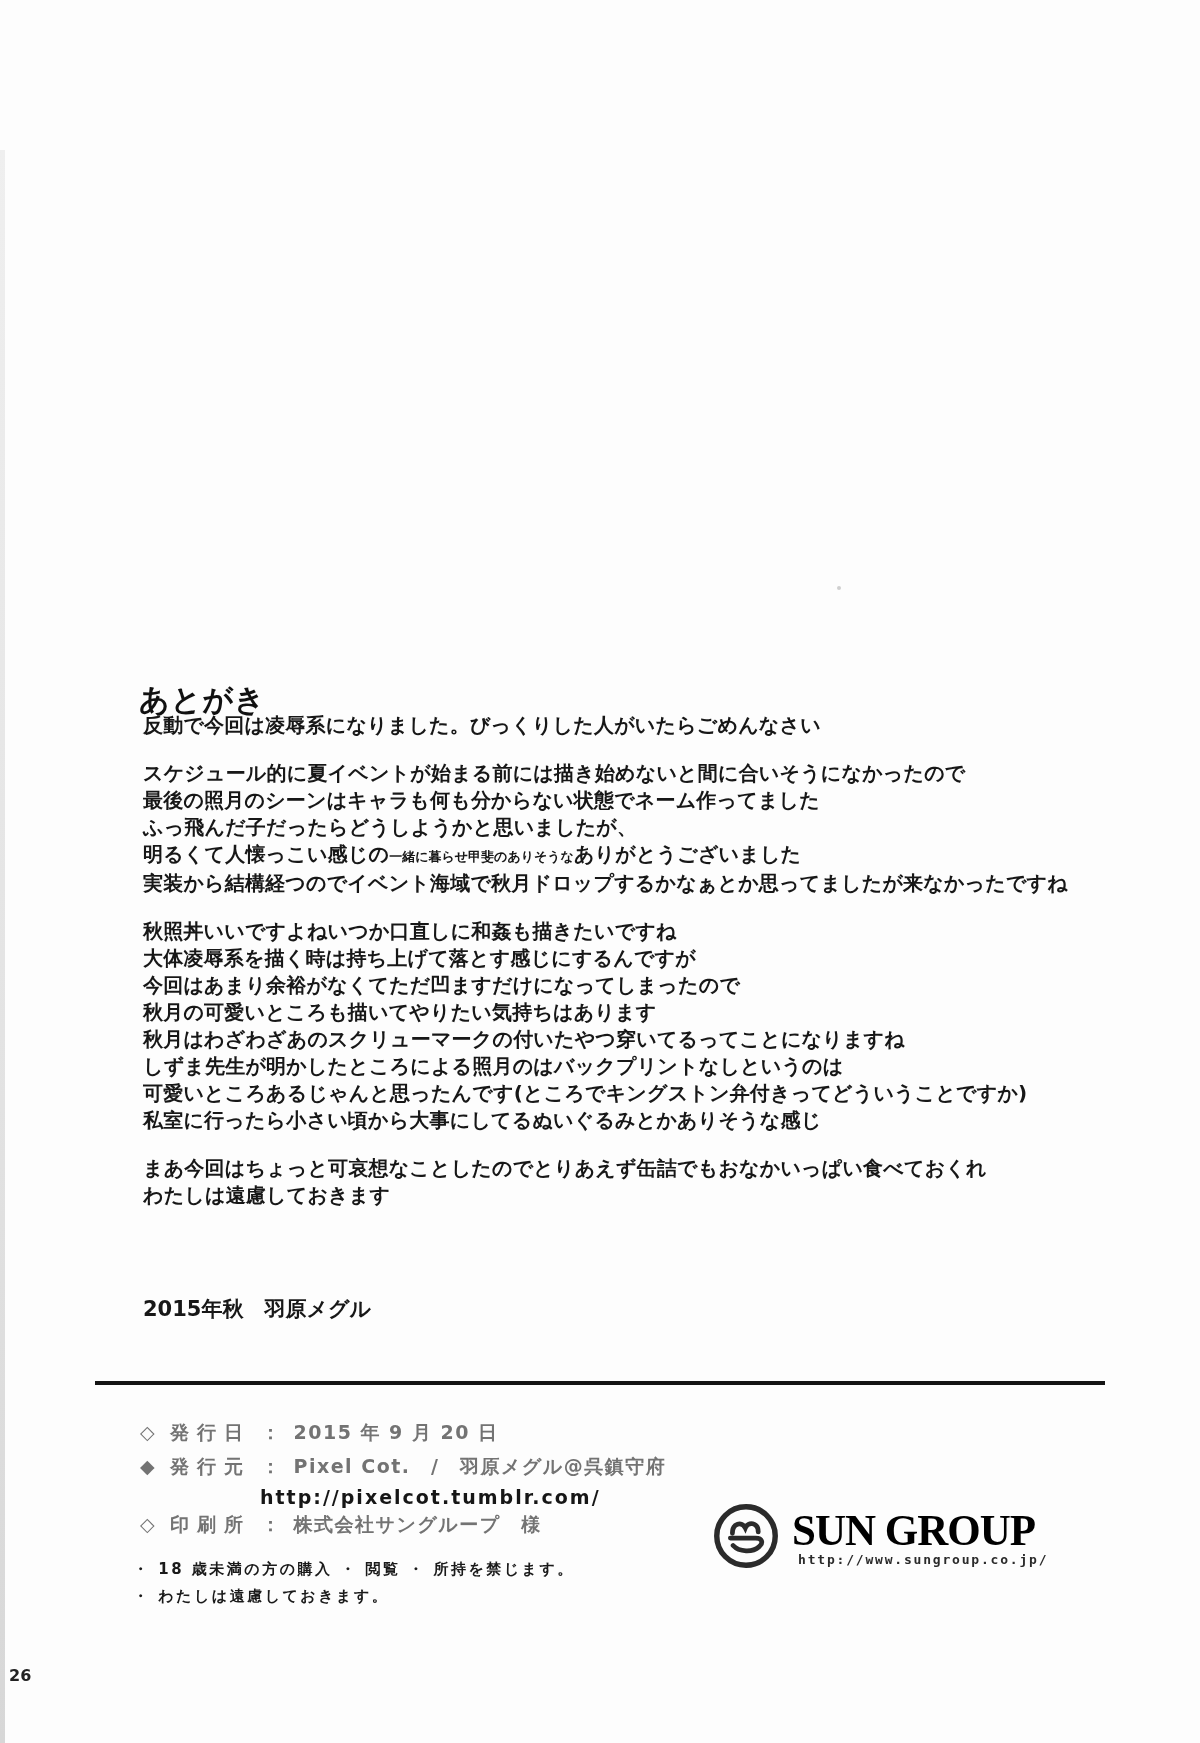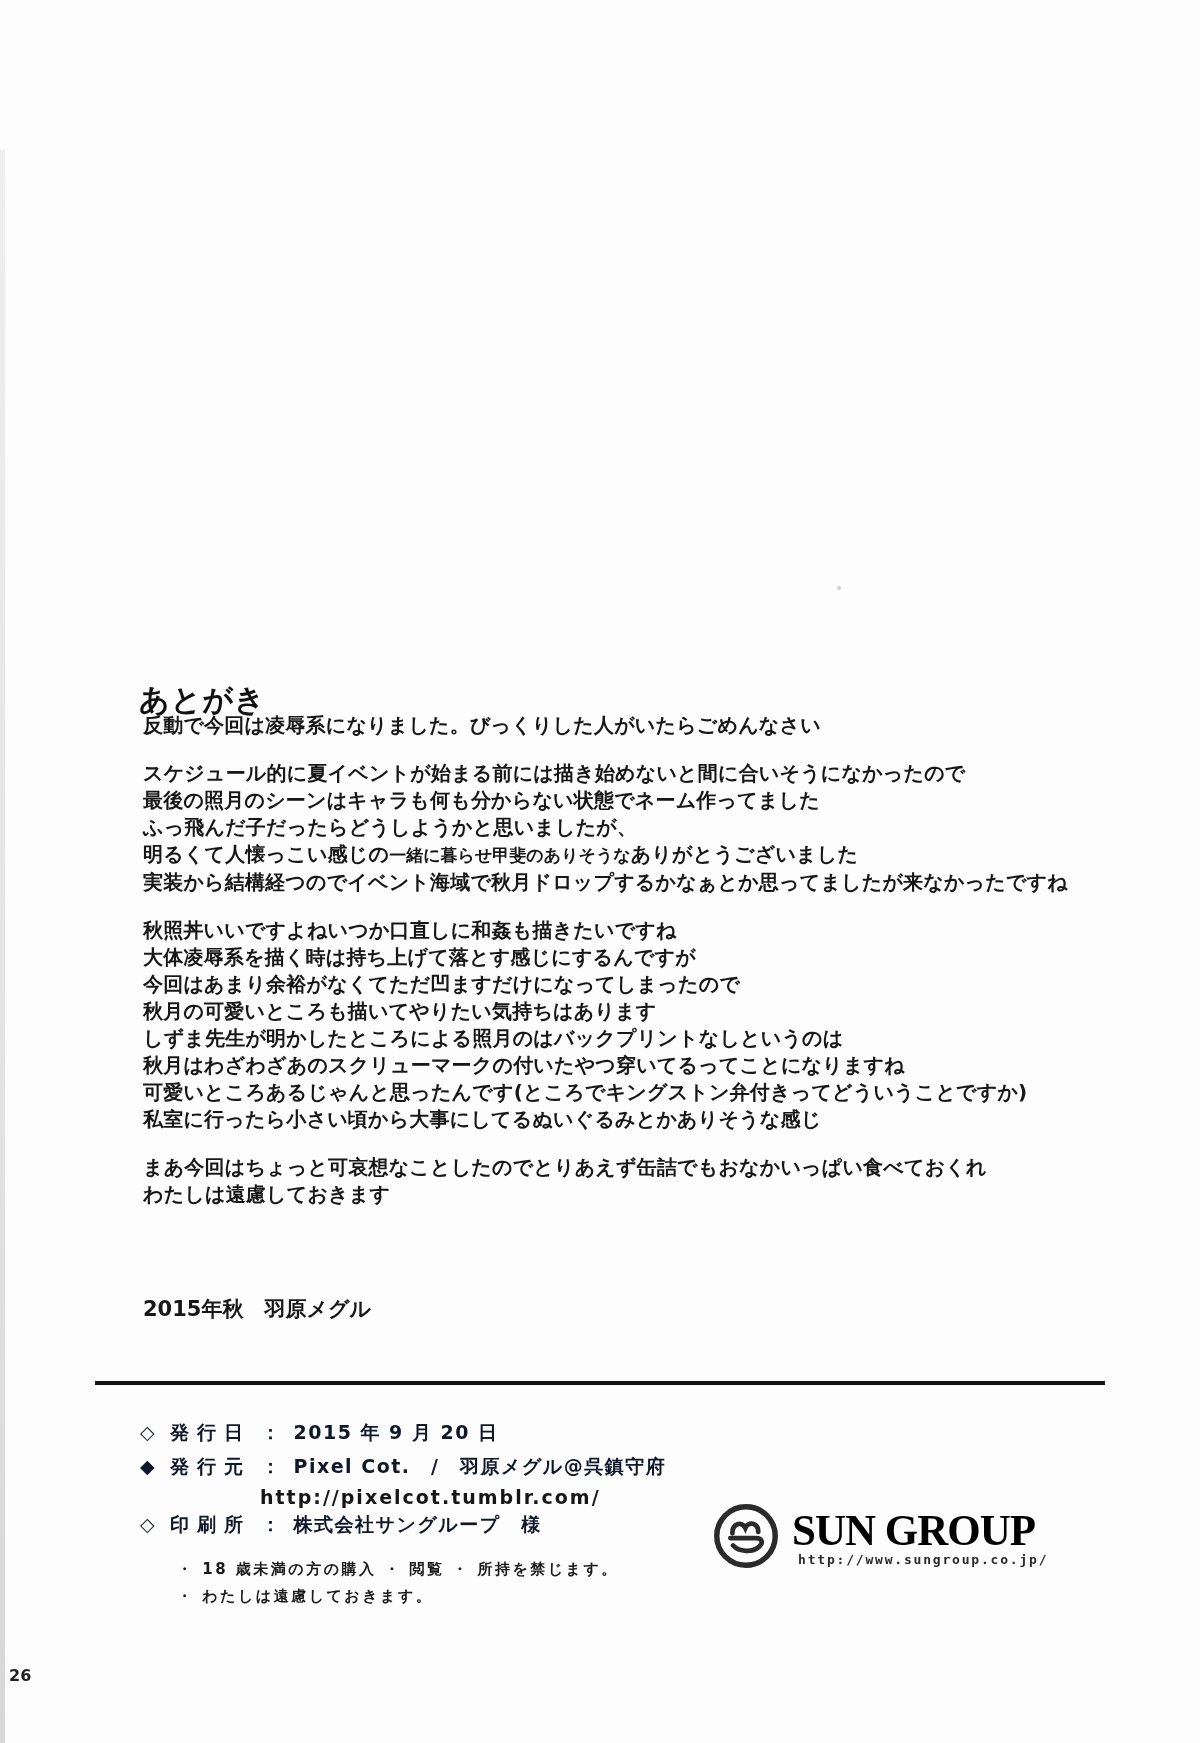--- a/index.html
+++ b/index.html
@@ -33,50 +33,50 @@
   .body-text{
     position:absolute;left:143px;top:712px;width:950px;
   }
   .body-text p{
     margin:0 0 21px 0;
     font-size:20px;font-weight:700;line-height:27px;color:#171717;
     letter-spacing:0.2px;
   }
   .line{display:block;white-space:nowrap;}
   .small-note{
-    font-size:17px;font-weight:700;letter-spacing:0;
+    font-size:13px;font-weight:700;letter-spacing:0;
     vertical-align:baseline;
   }
   .signature{
     position:absolute;left:143px;top:1295px;
     font-size:21px;font-weight:700;color:#171717;
   }
   
   .rule{
     position:absolute;left:95px;top:1381px;width:1010px;height:4px;
     background:#141414;
   }
   
   .col-row{
     position:absolute;left:140px;
-    font-size:19px;font-weight:700;color:#0f172a;
+    font-size:19px;font-weight:700;color:#737373;
     white-space:nowrap;letter-spacing:1.5px;
   }
   .col-row .bullet{display:inline-block;width:30px;letter-spacing:0;}
   .col-row .label{letter-spacing:8px;margin-right:10px;}
   .col-row .sep{margin-right:12px;}
   .col-url{
     position:absolute;left:260px;
     font-size:19px;font-weight:700;color:#161616;
     letter-spacing:2px;white-space:nowrap;text-align:right;
   }
   .note-line{
     position:absolute;left:133px;
     font-size:15px;font-weight:700;color:#1a1a1a;
-    letter-spacing:2.5px;white-space:nowrap;margin-left:44px;
+    letter-spacing:2.5px;white-space:nowrap;
   }
   
   .sun-logo{
     position:absolute;left:712px;top:1500px;width:330px;height:76px;
   }
   .sun-mark{position:absolute;left:0;top:2px;width:68px;height:68px;}
   .sun-word{
     position:absolute;left:80px;top:6px;
     font-size:43px;font-weight:700;color:#000000;
     letter-spacing:-1px;white-space:nowrap;
@@ -114,22 +114,22 @@
       <span class="line">最後の照月のシーンはキャラも何も分からない状態でネーム作ってました</span>
       <span class="line">ふっ飛んだ子だったらどうしようかと思いましたが、</span>
       <span class="line"><span>明るくて人懐っこい感じの</span><span class="small-note">一緒に暮らせ甲斐のありそうな</span><span>ありがとうございました</span></span>
       <span class="line">実装から結構経つのでイベント海域で秋月ドロップするかなぁとか思ってましたが来なかったですね</span>
     </p>
     <p>
       <span class="line">秋照丼いいですよねいつか口直しに和姦も描きたいですね</span>
       <span class="line">大体凌辱系を描く時は持ち上げて落とす感じにするんですが</span>
       <span class="line">今回はあまり余裕がなくてただ凹ますだけになってしまったので</span>
       <span class="line">秋月の可愛いところも描いてやりたい気持ちはあります</span>
+      <span class="line">秋月はわざわざあのスクリューマークの付いたやつ穿いてるってことになりますね</span>
       <span class="line">しずま先生が明かしたところによる照月のはバックプリントなしというのは</span>
-      <span class="line">秋月はわざわざあのスクリューマークの付いたやつ穿いてるってことになりますね</span>
       <span class="line">可愛いところあるじゃんと思ったんです(ところでキングストン弁付きってどういうことですか)</span>
       <span class="line">私室に行ったら小さい頃から大事にしてるぬいぐるみとかありそうな感じ</span>
     </p>
     <p>
       <span class="line">まあ今回はちょっと可哀想なことしたのでとりあえず缶詰でもおなかいっぱい食べておくれ</span>
       <span class="line">わたしは遠慮しておきます</span>
     </p>
   </div>
 
   <div class="signature">2015年秋　羽原メグル</div>

